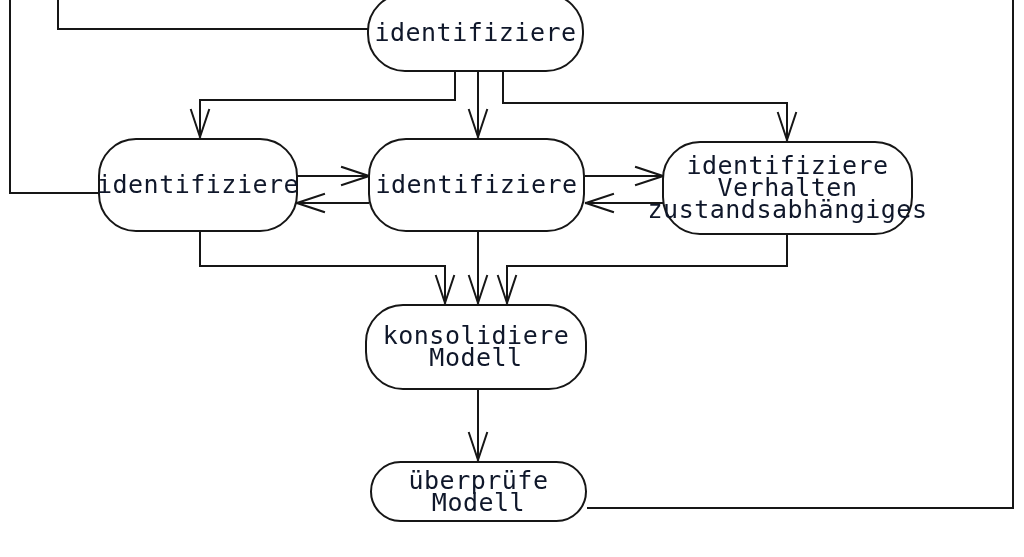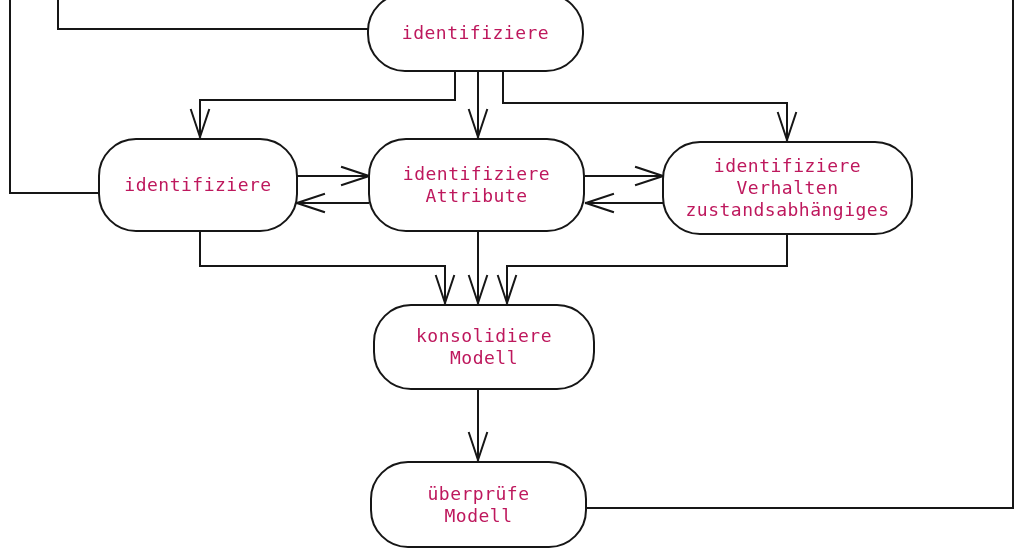--- a/index.html
+++ b/index.html
@@ -34,36 +34,36 @@
     box-sizing: border-box;
     background: #ffffff;
     border: 2px solid #161616;
     border-radius: 38px;
     display: flex;
     align-items: center;
     justify-content: center;
   }
   .node .label {
     text-align: center;
-    color: #be185d;
-    font-size: 18px;
+    color: #0f172a;
+    font-size: 25px;
     line-height: 22px;
     letter-spacing: 0.5px;
     white-space: nowrap;
   }
   .node .label span {
     display: block;
   }
   
   .n-interaktionen { left: 367px; top: -7px;  width: 217px; height: 79px; }
   .n-assoziationen { left: 98px;  top: 138px; width: 200px; height: 94px; }
   .n-attribute     { left: 368px; top: 138px; width: 217px; height: 94px; }
   .n-verhalten     { left: 662px; top: 141px; width: 251px; height: 94px; }
-  .n-konsolidiere  { left: 373px; top: 304px; width: 222px; height: 86px; }
-  .n-ueberpruefe   { left: 370px; top: 461px; width: 217px; height: 87px; }
+  .n-konsolidiere  { left: 365px; top: 304px; width: 222px; height: 86px; }
+  .n-ueberpruefe   { left: 370px; top: 461px; width: 217px; height: 61px; }
 </style>
 </head>
 <body>
 
 <div id="stage">
 
   <svg id="edges-svg" viewBox="0 0 1024 557" xmlns="http://www.w3.org/2000/svg">
 
     <path d="M10 0 V193 H97"></path>
     <path d="M58 0 V29 H367"></path>
@@ -95,21 +95,20 @@
 
   <div class="node n-assoziationen">
     <div class="label">
       <span>identifiziere</span>
     </div>
   </div>
 
   <div class="node n-attribute">
     <div class="label">
       <span>identifiziere</span>
-      <span>Attribute</span>
     </div>
   </div>
 
   <div class="node n-verhalten">
     <div class="label">
       <span>identifiziere</span>
       <span>Verhalten</span>
       <span>zustandsabhängiges</span>
     </div>
   </div>

